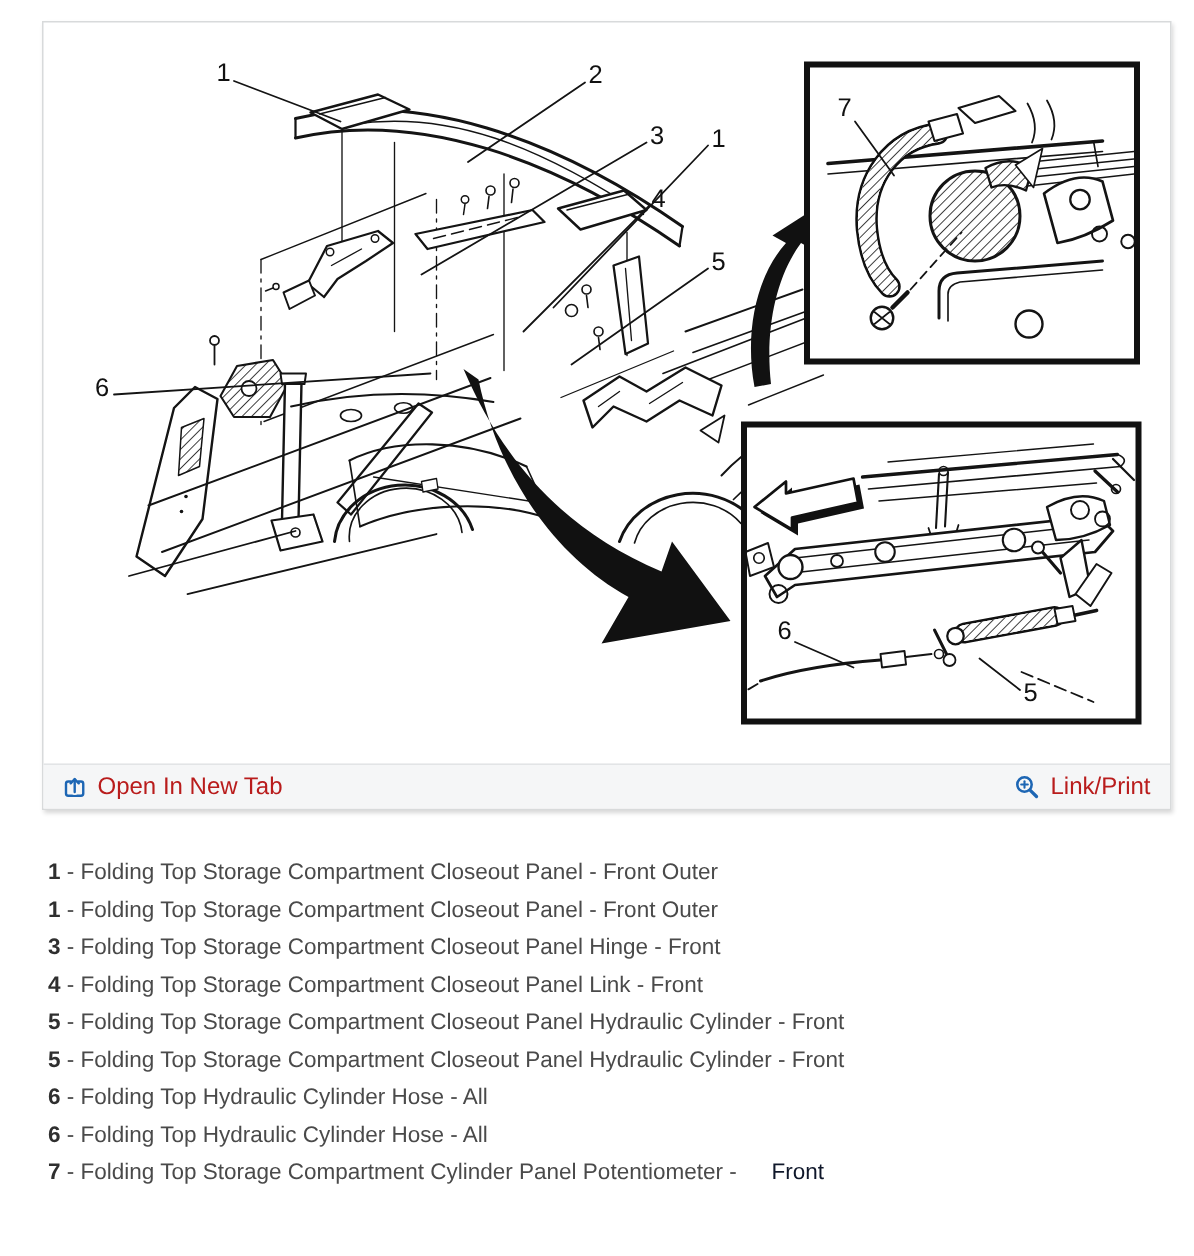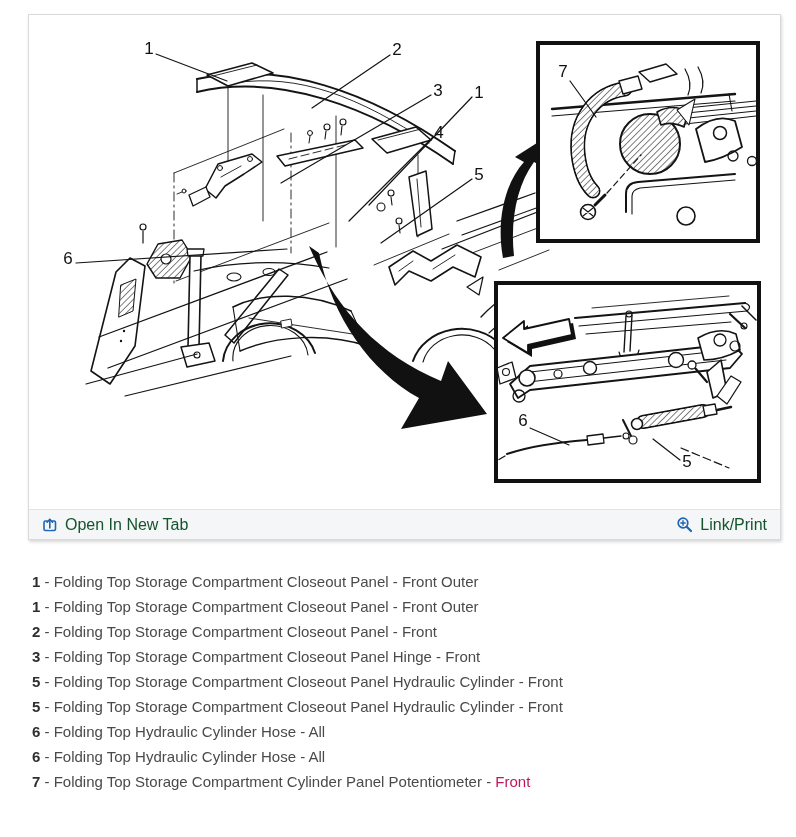--- a/index.html
+++ b/index.html
@@ -12,27 +12,27 @@
   .diagram-area{position:absolute;left:0;right:0;top:0;bottom:30px;overflow:hidden;}
   .diagram-area svg{display:block;width:100%;height:100%;}
   .viewer-footer{
     position:absolute;left:0;right:0;bottom:0;height:30px;
     background:#f5f6f7;border-top:1px solid #e2e4e6;
     display:flex;align-items:center;justify-content:space-between;
     padding:0 13px;box-sizing:border-box;
   }
   .footer-link{
     display:flex;align-items:center;gap:7px;
-    color:#14532d;font-size:16px;cursor:pointer;text-decoration:none;
+    color:#b91c1c;font-size:16px;cursor:pointer;text-decoration:none;
     white-space:nowrap;
   }
   .footer-link svg{display:block;}
   .parts{position:absolute;left:32px;top:569px;font-size:15px;line-height:25px;color:#4a4a4a;}
   .part-row b{color:#2f2f2f;font-weight:bold;}
-  .part-row a{color:#be185d;text-decoration:none;cursor:pointer;}
+  .part-row a{color:#0f172a;text-decoration:none;cursor:pointer;margin-left:19px;}
   .co{font-size:17px;fill:#111;}
 </style>
 </head>
 <body>
 
 <div class="viewer">
   <div class="diagram-area">
   <svg viewBox="0 0 751 494" preserveAspectRatio="none">
     <defs>
       <pattern id="ptHatch" width="4.5" height="4.5" patternUnits="userSpaceOnUse" patternTransform="rotate(45)">
@@ -296,20 +296,20 @@
         </svg>
       </span>
       <span>Link/Print</span>
     </a>
   </div>
 </div>
 
 <div class="parts">
   <div class="part-row"><b>1</b><span> - Folding Top Storage Compartment Closeout Panel - Front Outer</span></div>
   <div class="part-row"><b>1</b><span> - Folding Top Storage Compartment Closeout Panel - Front Outer</span></div>
-  <div class="part-row"><b>2</b><span> - Folding Top Storage Compartment Closeout Panel - Front</span></div>
   <div class="part-row"><b>3</b><span> - Folding Top Storage Compartment Closeout Panel Hinge - Front</span></div>
+  <div class="part-row"><b>4</b><span> - Folding Top Storage Compartment Closeout Panel Link - Front</span></div>
   <div class="part-row"><b>5</b><span> - Folding Top Storage Compartment Closeout Panel Hydraulic Cylinder - Front</span></div>
   <div class="part-row"><b>5</b><span> - Folding Top Storage Compartment Closeout Panel Hydraulic Cylinder - Front</span></div>
   <div class="part-row"><b>6</b><span> - Folding Top Hydraulic Cylinder Hose - All</span></div>
   <div class="part-row"><b>6</b><span> - Folding Top Hydraulic Cylinder Hose - All</span></div>
   <div class="part-row"><b>7</b><span> - Folding Top Storage Compartment Cylinder Panel Potentiometer - </span><a>Front</a></div>
 </div>
 
 </body></html>

